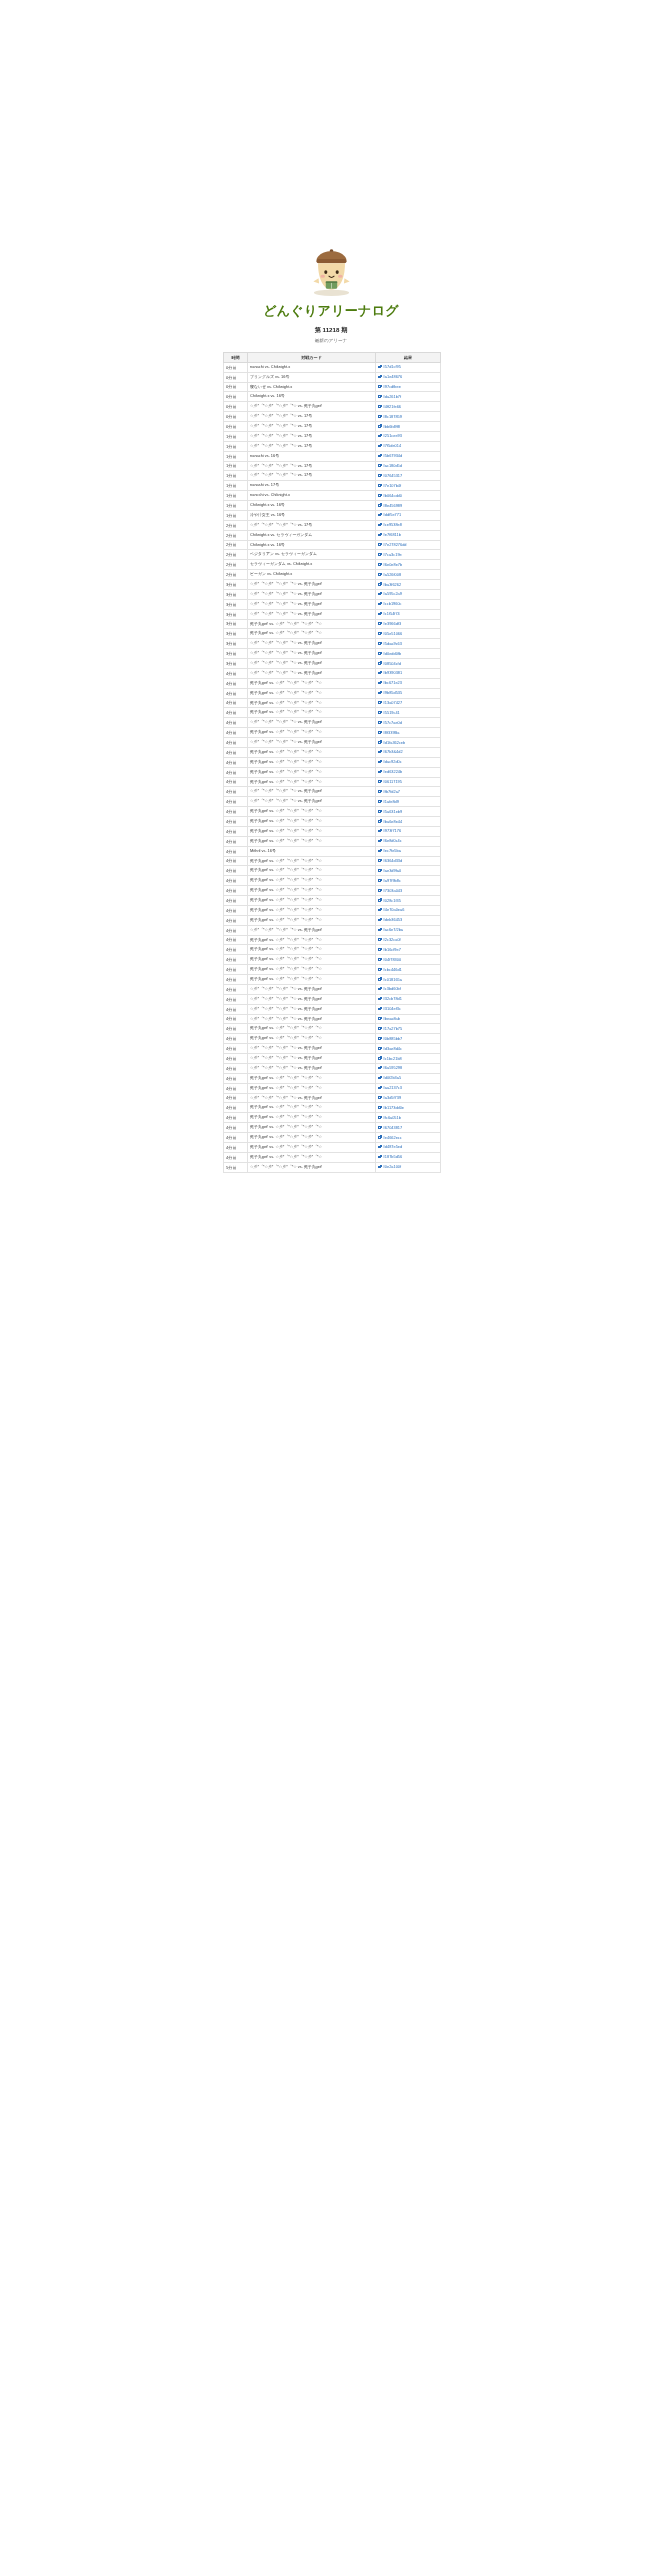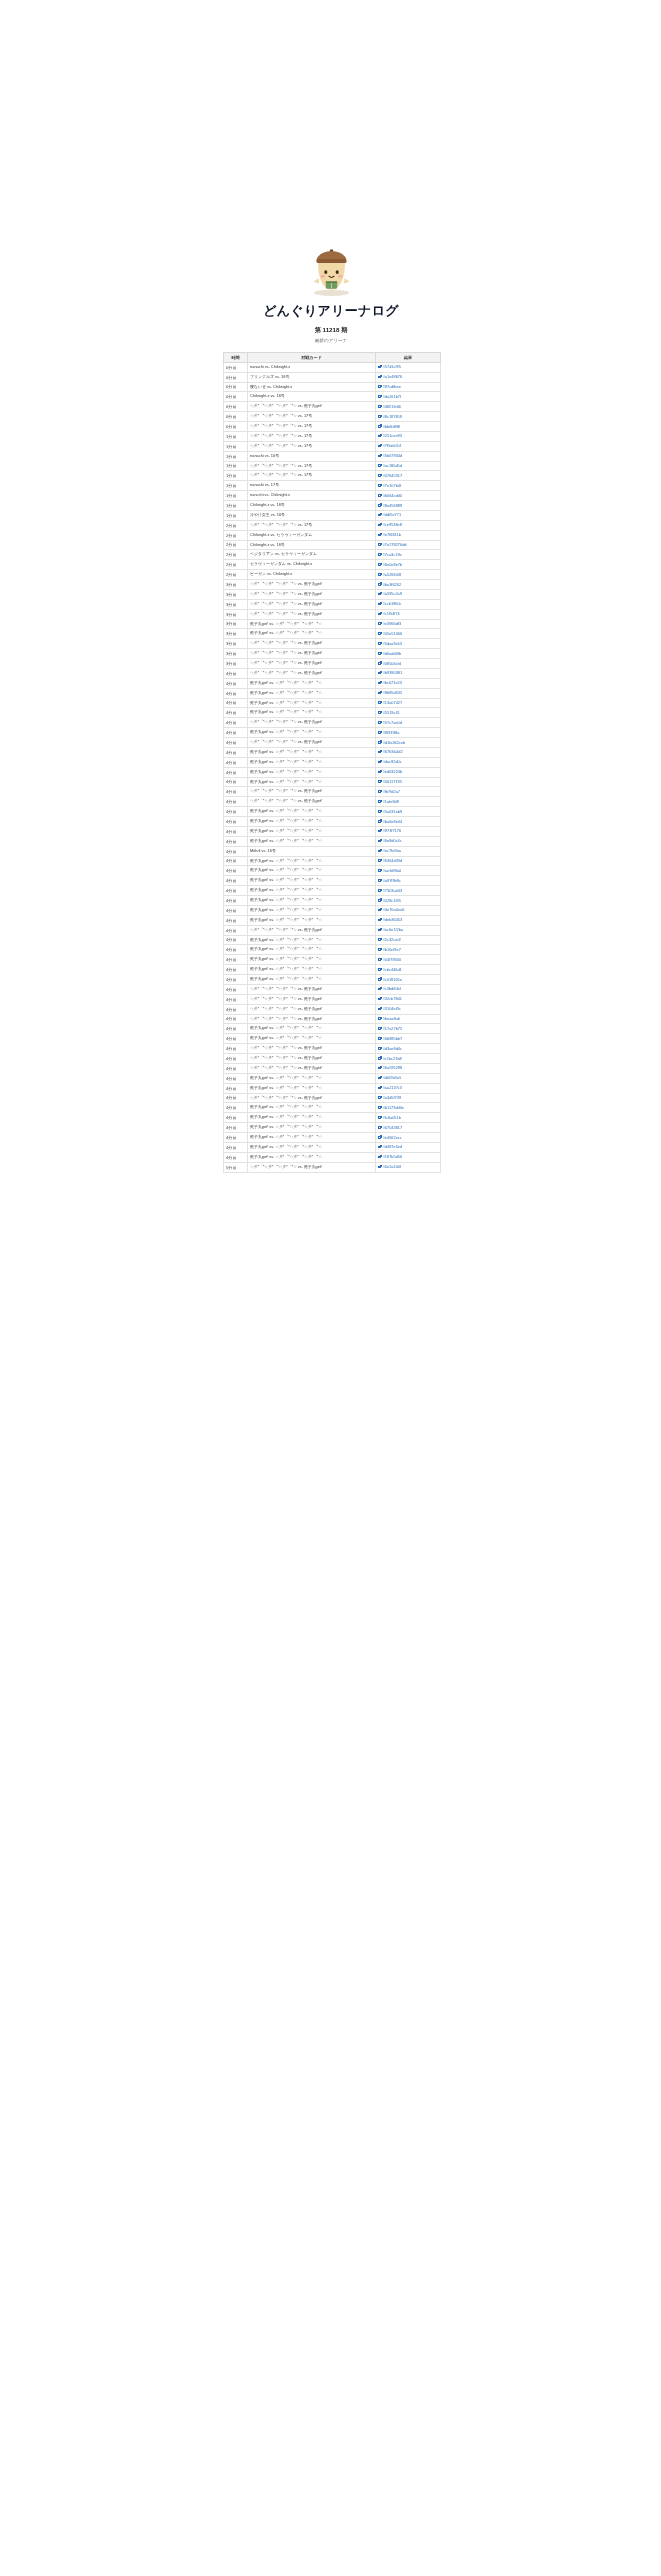--- a/index.html
+++ b/index.html
@@ -26,21 +26,21 @@
     width: 57px;
     height: 57px;
     margin: 0 auto 3.1px auto;
     position: relative;
   }
   .logo svg { display: block; }
   .site-title {
     font-size: 13px;
     font-weight: bold;
     letter-spacing: 0.3px;
-    color: #0f172a;
+    color: #4d7c0f;
     margin: 2.1px 0 6.2px 0;
   }
   .season-title {
     font-size: 6.2px;
     font-weight: bold;
     color: #222222;
     margin: 0 0 3.1px 0;
   }
   .subtitle {
     font-size: 4.6px;

